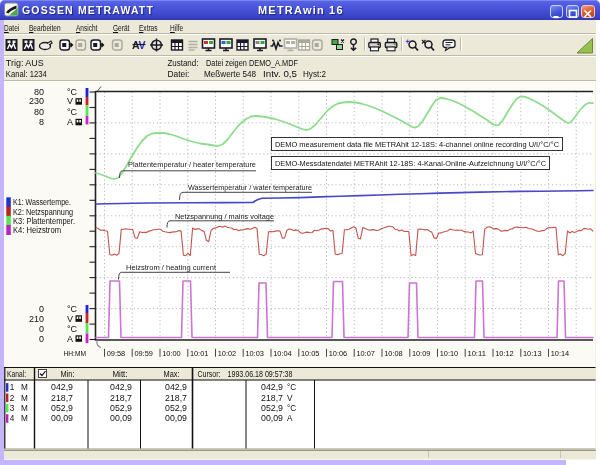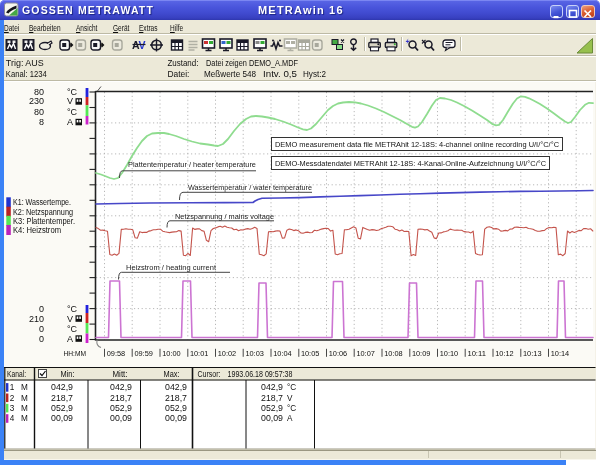--- a/index.html
+++ b/index.html
@@ -1,17 +1,17 @@
 <!DOCTYPE html>
 <html><head><meta charset="utf-8"><style>
 * { margin:0; padding:0; box-sizing:border-box; }
 html,body { width:600px; height:465px; overflow:hidden; background:#fff; }
 body { font-family:"Liberation Sans", sans-serif; }
 #win { position:absolute; left:0; top:0; width:566px; height:465px;
-  background:#3b82f6; border-radius:5px 5px 0 0; }
+  background:#c4b5fd; border-radius:5px 5px 0 0; }
 #titlebar { position:absolute; left:0; top:0; width:600px; height:20px;
   border-radius:5px 5px 0 0;
   background:linear-gradient(180deg,#5a66e8 0%,#5763e4 8%,#4a55dc 35%,#414bd0 65%,#3840c0 90%,#2f37ae 100%);
   box-shadow:inset 0 1px 0 #7b86f2; }
 #title1 { position:absolute; left:22px; top:4px; color:#fff; font-size:10.5px; font-weight:bold; letter-spacing:1.15px; text-shadow:1px 1px 1px #1a2280;}
 #title2 { position:absolute; left:258px; top:4px; color:#fff; font-size:11px; font-weight:bold; letter-spacing:1.2px; text-shadow:1px 1px 1px #1a2280;}
 .wbtn { position:absolute; top:4.5px; width:13.5px; height:13.5px; border-radius:3px; }
 #btnmin { left:549.5px; background:linear-gradient(160deg,#7d8df0 0%,#4456d8 55%,#2e3fc0 100%); border:1px solid #c8d2f8; }
 #btnmax { left:565.5px; background:linear-gradient(160deg,#7d8df0 0%,#4456d8 55%,#2e3fc0 100%); border:1px solid #c8d2f8; }
 #btncls { left:581px; background:linear-gradient(160deg,#f0a080 0%,#dd6133 45%,#bc3a14 100%); border:1px solid #f0c8b8; }

